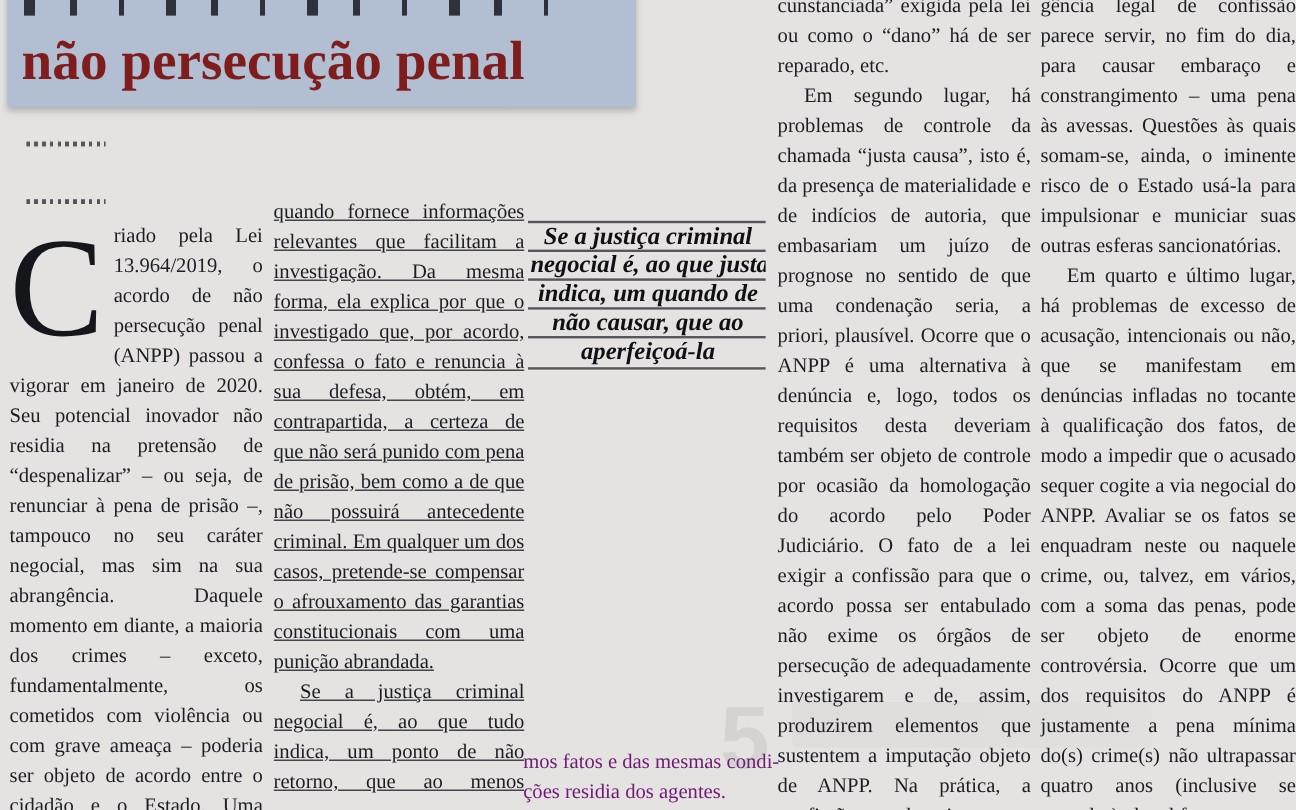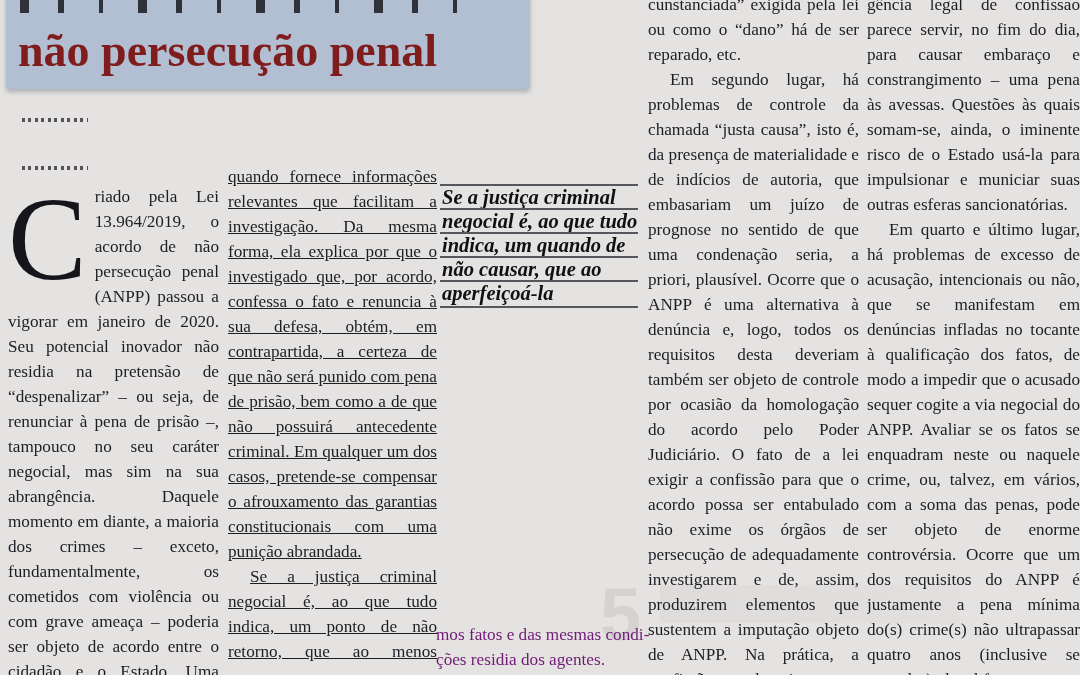--- a/index.html
+++ b/index.html
@@ -63,21 +63,21 @@
     font-size:118px;line-height:92px;
     padding:10px 8px 0 0;color:#15151c;
   }
 
   
   .quote{position:absolute;left:440px;top:184px;width:198px;}
   .quote-line{
     border-top:2px solid #56565c;
     font-style:italic;font-weight:bold;
     font-size:20.5px;line-height:22px;color:#101014;
-    padding:0 0 0 2px;height:22px;white-space:nowrap;overflow:hidden;
+    padding:0 0 0 2px;height:22px;white-space:nowrap;overflow:hidden;text-align:center;
   }
   .quote-line:last-child{border-bottom:2px solid #56565c;height:24px;}
 
   
   .col3-bottom{
     position:absolute;left:436px;top:622px;width:206px;
     color:#701a75;font-size:17.2px;line-height:25px;
   }
   .col3-bottom .frag-line{display:flex;justify-content:space-between;}
   .col3-bottom .frag-line span{white-space:pre;}
@@ -116,21 +116,21 @@
 
   </div>
 
   <div class="col col-2">
     <p>quando fornece informações relevantes que facilitam a investigação. Da mesma forma, ela explica por que o investigado que, por acordo, confessa o fato e renuncia à sua defesa, obtém, em contrapartida, a certeza de que não será punido com pena de prisão, bem como a de que não possuirá antecedente criminal. Em qualquer um dos casos, pretende-se compensar o afrouxamento das garantias constitucionais com uma punição abrandada.</p>
     <p class="indent">Se a justiça criminal negocial é, ao que tudo indica, um ponto de não retorno, que ao menos possamos aperfeiçoá-la. No caso do ANPP, alguns pontos merecem atenção e ajuste. Em primeiro lugar, há problemas de igualdade na aplicação do instituto em ao menos dois sentidos: 1) igualdade no oferecimento do acordo e 2) igualdade nas condi-</p>
   </div>
 
   <div class="quote">
     <div class="quote-line">Se a justiça criminal</div>
-    <div class="quote-line">negocial é, ao que tudo</div>
+    <div class="quote-line">negocial é, ao que justa</div>
     <div class="quote-line">indica, um quando de</div>
     <div class="quote-line">não causar, que ao</div>
     <div class="quote-line">aperfeiçoá-la</div>
   </div>
 
   <div class="col3-bottom">
     <div class="frag-line">
         <span>mos fatos e das mesmas condi-</span>
       </div>
     <div class="frag-line">

